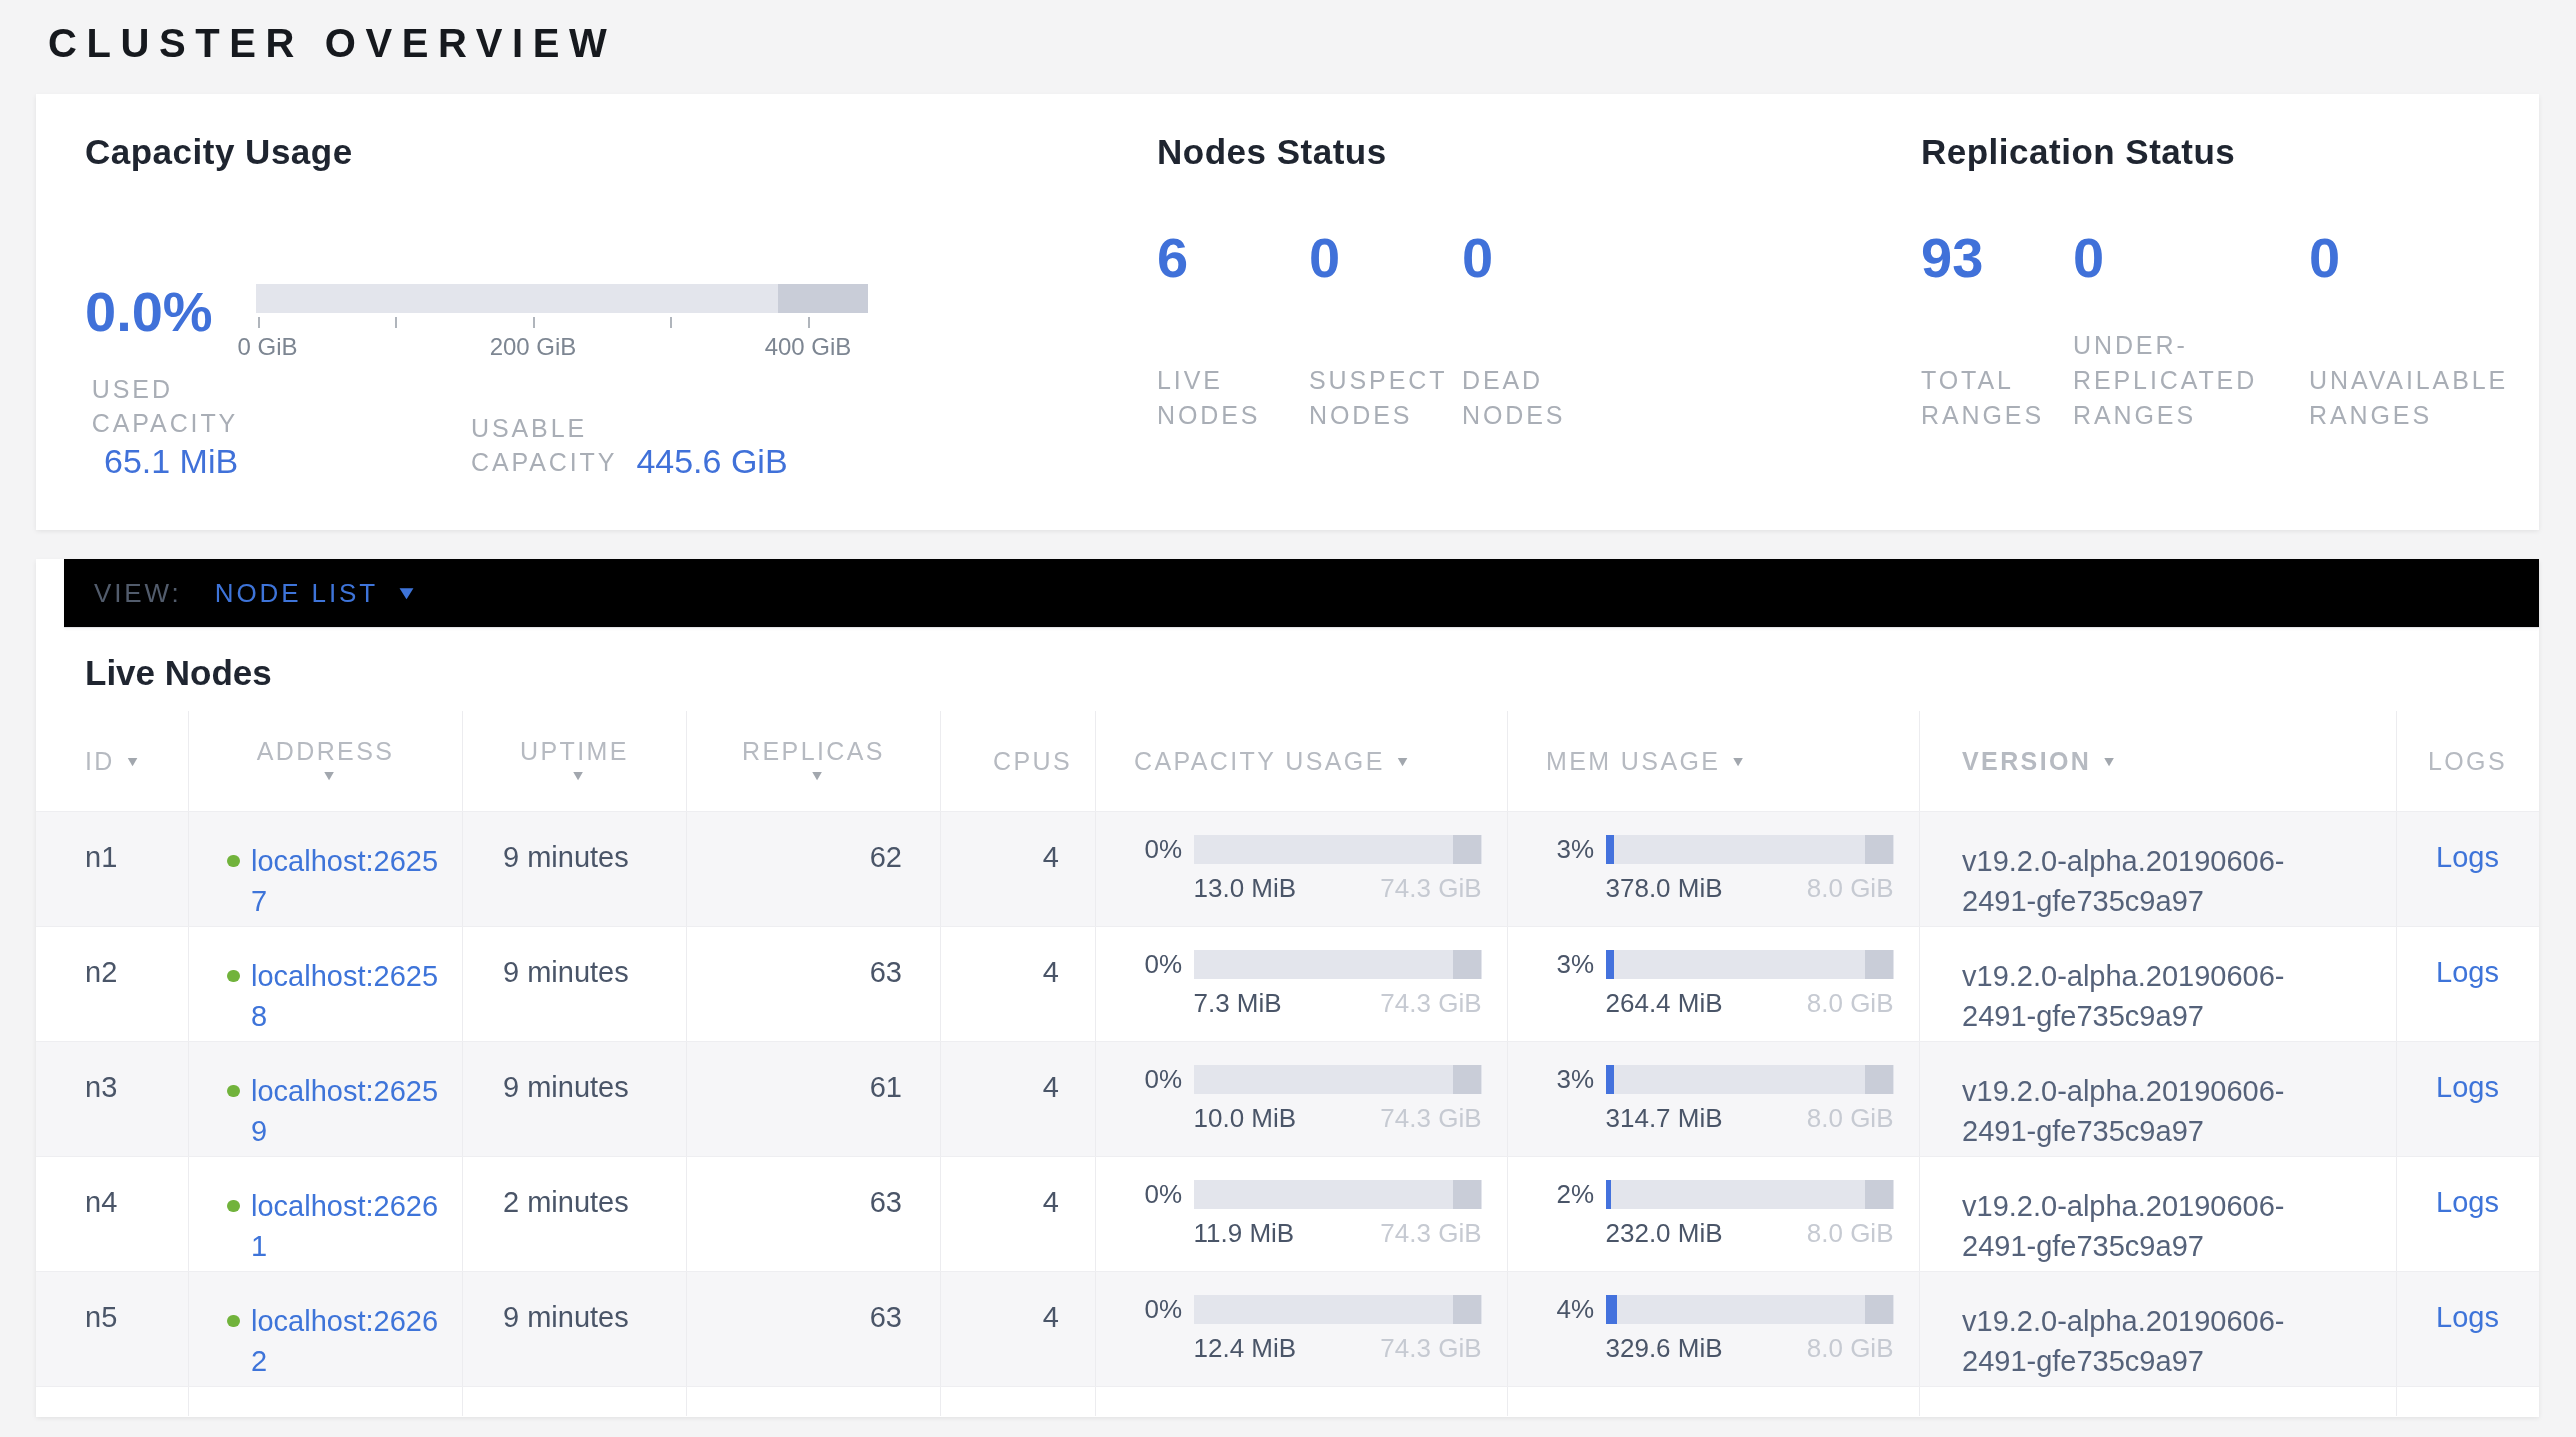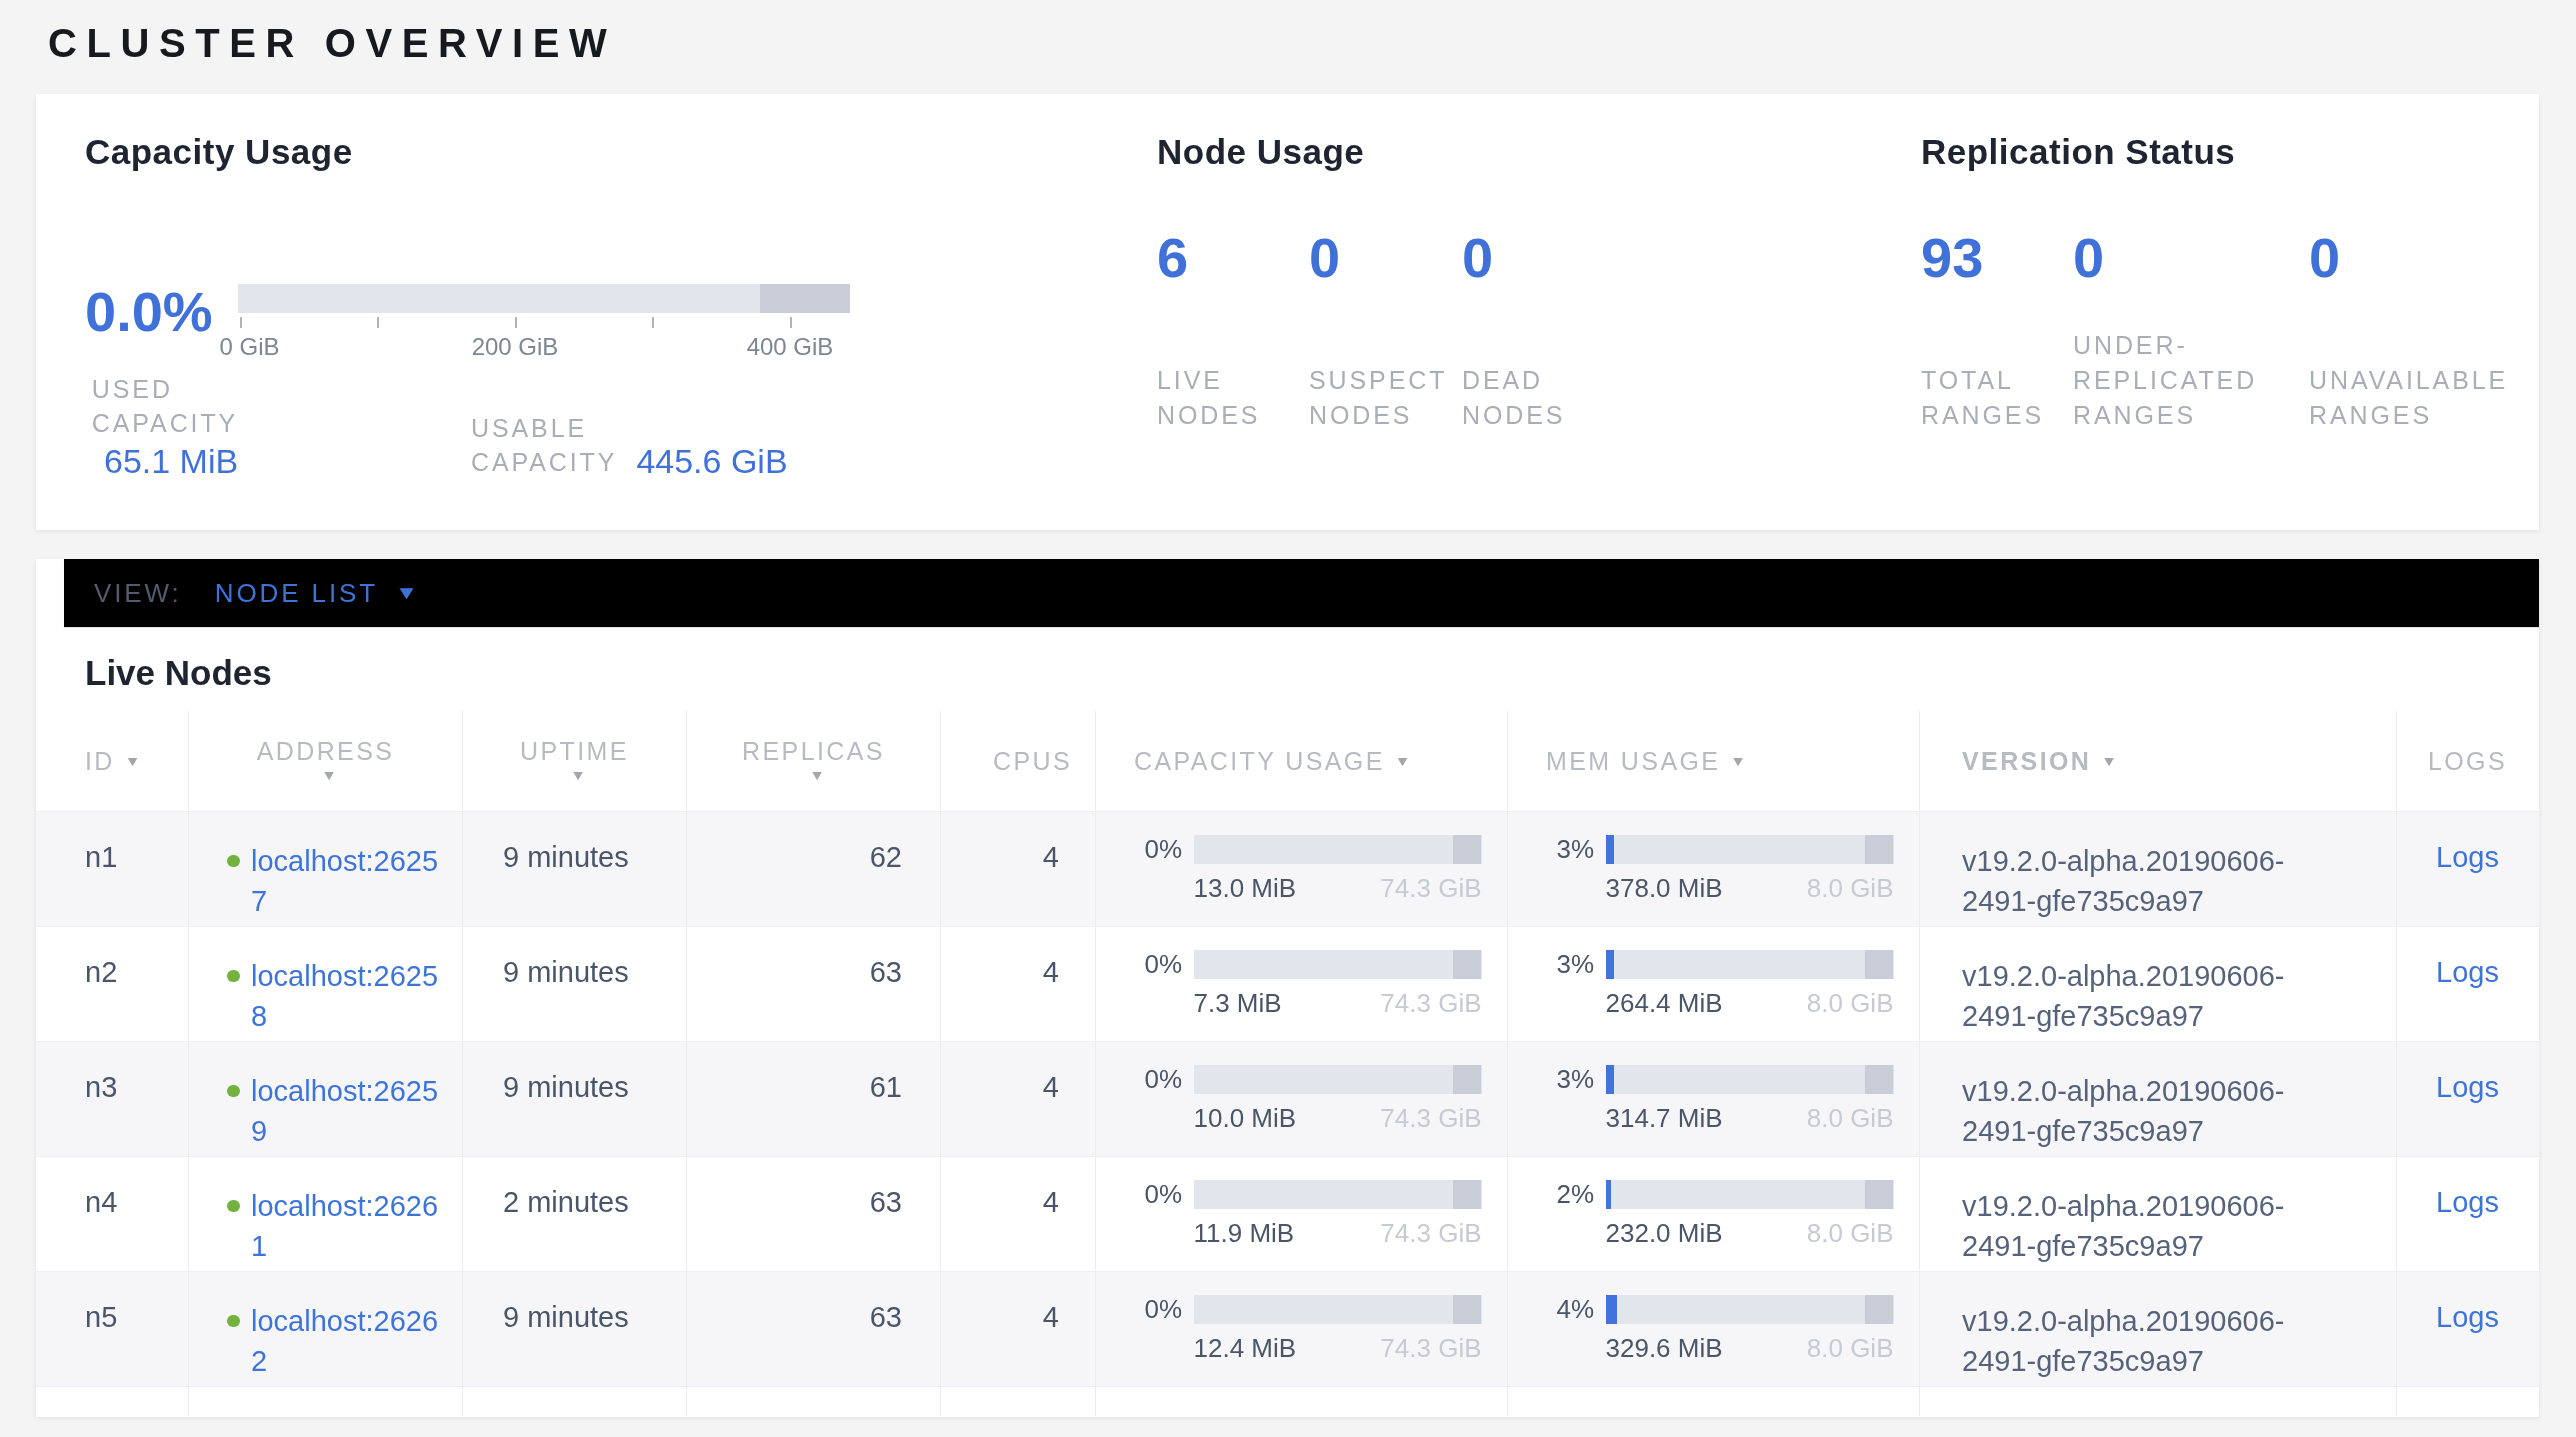--- a/index.html
+++ b/index.html
@@ -24,21 +24,21 @@
   .card-summary { top:94px; height:436px; }
   .card-table   { top:559px; height:858px; }
 
   .section { position:absolute; top:38px; }
   .section h2 { font-size:35px; font-weight:700; color:#1f2530; letter-spacing:0.5px; }
 
   
   .sec-capacity { left:49px; width:1045px; height:364px; }
   .cap-chart { position:absolute; top:130px; left:0; width:824px; height:125px; }
   .cap-percent { position:absolute; left:0; top:17px; font-size:56px; font-weight:700; color:#4071d9; }
-  .cap-barwrap { position:absolute; left:153px; top:22px; width:612px; }
+  .cap-barwrap { position:absolute; left:171px; top:22px; width:612px; }
   .cap-bar { position:relative; height:29px; background:#e3e5ec; overflow:hidden; }
   .cap-bar .darkseg { position:absolute; top:0; height:29px; left:85.3%; width:14.7%; background:#c9cdd8; }
   .cap-ticks { position:relative; height:13.4px; margin-top:2.9px; }
   .cap-ticks i { position:absolute; top:1px; width:1.9px; height:11.5px; background:#b0b5bc; }
   .cap-ticklabels { position:relative; height:29px; margin-top:3.8px; font-size:24px; color:#7d8692; }
   .cap-ticklabels span { position:absolute; transform:translateX(-50%); white-space:nowrap; }
   .cap-stats { position:absolute; top:270px; left:0; width:863px; height:77px; }
   .cap-stat { position:absolute; bottom:0; display:flex; align-items:flex-end; }
   .cap-stat.used { left:0;flex-direction:column; } .cap-stat.usable { left:386px; }
   .mini-label {
@@ -154,21 +154,21 @@
       </div>
       <div class="cap-stat usable">
         <div class="mini-label">USABLE
 CAPACITY</div>
         <div class="cap-value">445.6 GiB</div>
       </div>
     </div>
   </div>
 
   <div class="section sec-nodes">
-    <h2>Node Usage</h2>
+    <h2>Nodes Status</h2>
     <div class="stats-row">
       <div class="stat-col">
         <div class="stat-num">6</div>
         <div class="stat-label">LIVE
 NODES</div>
       </div>
       <div class="stat-col">
         <div class="stat-num">0</div>
         <div class="stat-label">SUSPECT
 NODES</div>

